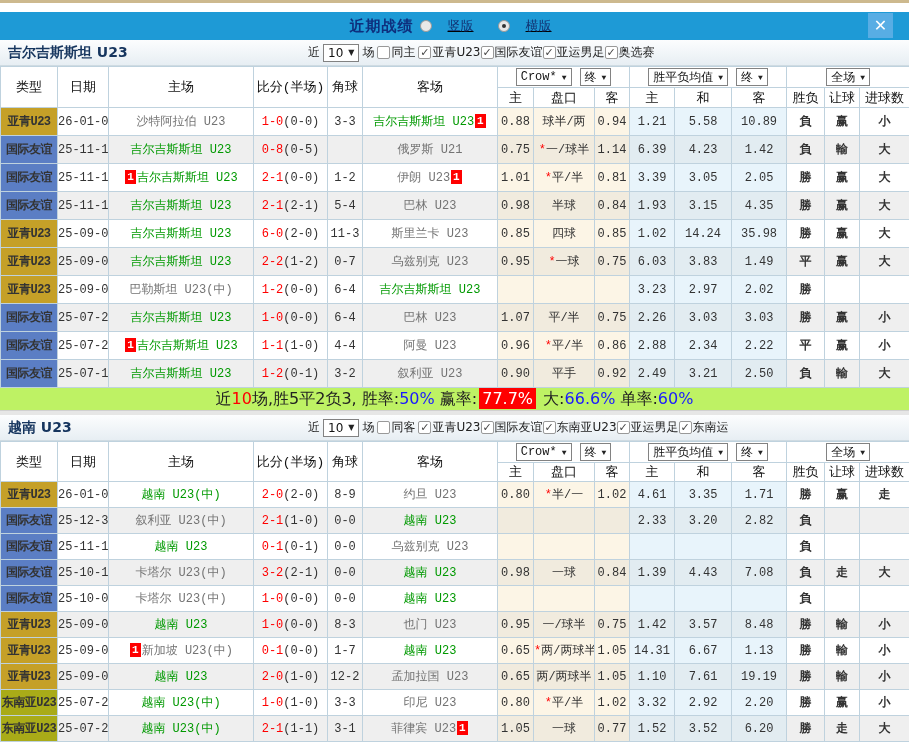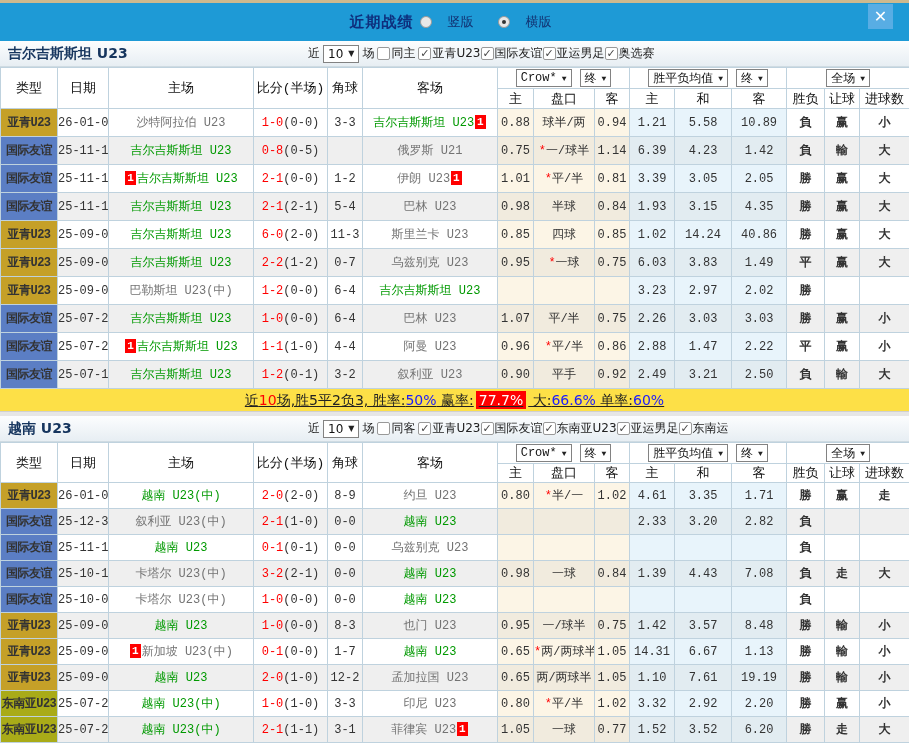--- a/index.html
+++ b/index.html
@@ -2,23 +2,23 @@
 <html><head>
 <meta charset="utf-8">
 <style>
   * { box-sizing: border-box; margin: 0; padding: 0; }
   body { font-family: "DejaVu Sans", "Liberation Sans", sans-serif; background:#d7d7d7; }
   #app { width:909px; height:756px; overflow:hidden; background:#fff; position:relative; }
 
   .top-strip { height:3px; background:#cdb98e; }
 
   
-  .titlebar { height:38px; background:#1e9ad6; display:flex; align-items:center; justify-content:center; position:relative; }
+  .titlebar { height:28px; background:#1e9ad6; display:flex; align-items:center; justify-content:center; position:relative;margin-top:9px; }
   .titlebar .title { color:#0e2f7d; font-weight:bold; font-size:15px; letter-spacing:1px; }
-  .radio-group { display:flex; align-items:center; margin-left:6px; gap:16px; }
+  .radio-group { display:flex; align-items:center; margin-left:6px; gap:16px;text-decoration:underline; }
   .radio { width:12px; height:12px; border-radius:50%; background:#e8e8e8; border:1px solid #9a9a9a; display:inline-block; position:relative; }
   .radio.selected::after { content:""; position:absolute; left:3px; top:3px; width:4px; height:4px; border-radius:50%; background:#333; }
   .radio-label { color:#123373; font-size:13px; margin-right:8px; }
   .close-btn { position:absolute; right:16px; top:1px; width:25px; height:25px; background:#58ade4; color:#fff; font-size:16px; font-weight:bold; text-align:center; line-height:25px; cursor:pointer; }
 
   
   .sec-head { height:26px; display:flex; align-items:center; background:linear-gradient(#fcfdfe,#e7eef3); border-bottom:1px solid #cfdbe2; padding:0 8px; }
   .sec-head .team { font-size:14px; font-weight:bold; color:#16355e; width:300px; }
   .sec-head .ctrl { display:flex; align-items:center; font-size:12px; color:#222; gap:3px; }
   .dd { display:inline-flex; align-items:center; background:#fff; border:1px solid #828282; padding:0 4px; height:18px; font-size:12px; color:#111; gap:5px; cursor:pointer; }
@@ -53,21 +53,21 @@
   .card { display:none; background:#ff0000; color:#fff; font-size:11px; font-weight:bold; height:14px; line-height:14px; padding:0 2px; margin:0 1px; vertical-align:1px; }
   .ft { color:#ff0000; }
   .ht { color:#333; }
   .star { color:#ff0000; }
   td.c-res { font-size:13px; font-weight:bold; }
   .red { color:#d40000; }
   .green { color:#009900; }
   .blue { color:#2222cc; }
 
   
-  .summary { height:22px; line-height:22px; text-align:center; font-size:14px; color:#222; background:#fde047;text-decoration:underline; }
+  .summary { height:22px; line-height:22px; text-align:center; font-size:16px; color:#222; background:#bef264; }
   .summary .num-red { color:#ff0000; }
   .summary .pct-blue { color:#1a1aff; }
   .summary .hl { background:#ff0000; color:#fff; padding:1px 3px; margin:0 2px; }
   .gap { height:5px; background:#e6e6e6; border-top:1px solid #d0d0d0; }
 </style>
 </head>
 <body>
 
 <div id="app">
   <div class="top-strip"></div>
@@ -262,21 +262,21 @@
     <td>25-09-09</td>
     <td><span class="tname focal">吉尔吉斯斯坦 U23</span></td>
     <td><span class="ft">6-0</span><span class="ht">(2-0)</span></td>
     <td>11-3</td>
     <td><span class="tname plain">斯里兰卡 U23</span></td>
     <td class="oddsA">0.85</td>
     <td class="oddsA"><span class="star"></span><span>四球</span></td>
     <td class="oddsA">0.85</td>
     <td class="oddsE">1.02</td>
     <td class="oddsE">14.24</td>
-    <td class="oddsE">40.86</td>
+    <td class="oddsE">35.98</td>
     <td class="c-res red">勝</td>
     <td class="c-res red">赢</td>
     <td class="c-res red">大</td>
   </tr>
         <tr class="even">
     <td class="c-type gold">亚青U23</td>
     <td>25-09-06</td>
     <td><span class="tname focal">吉尔吉斯斯坦 U23</span></td>
     <td><span class="ft">2-2</span><span class="ht">(1-2)</span></td>
     <td>0-7</td>
@@ -329,21 +329,21 @@
     <td class="c-type blue">国际友谊</td>
     <td>25-07-20</td>
     <td><span class="card" style="display: inline-block;">1</span><span class="tname focal">吉尔吉斯斯坦 U23</span></td>
     <td><span class="ft">1-1</span><span class="ht">(1-0)</span></td>
     <td>4-4</td>
     <td><span class="tname plain">阿曼 U23</span></td>
     <td class="oddsA">0.96</td>
     <td class="oddsA"><span class="star">*</span><span>平/半</span></td>
     <td class="oddsA">0.86</td>
     <td class="oddsE">2.88</td>
-    <td class="oddsE">1.47</td>
+    <td class="oddsE">2.34</td>
     <td class="oddsE">2.22</td>
     <td class="c-res blue">平</td>
     <td class="c-res red">赢</td>
     <td class="c-res green">小</td>
   </tr>
         <tr class="even">
     <td class="c-type blue">国际友谊</td>
     <td>25-07-17</td>
     <td><span class="tname focal">吉尔吉斯斯坦 U23</span></td>
     <td><span class="ft">1-2</span><span class="ht">(0-1)</span></td>

